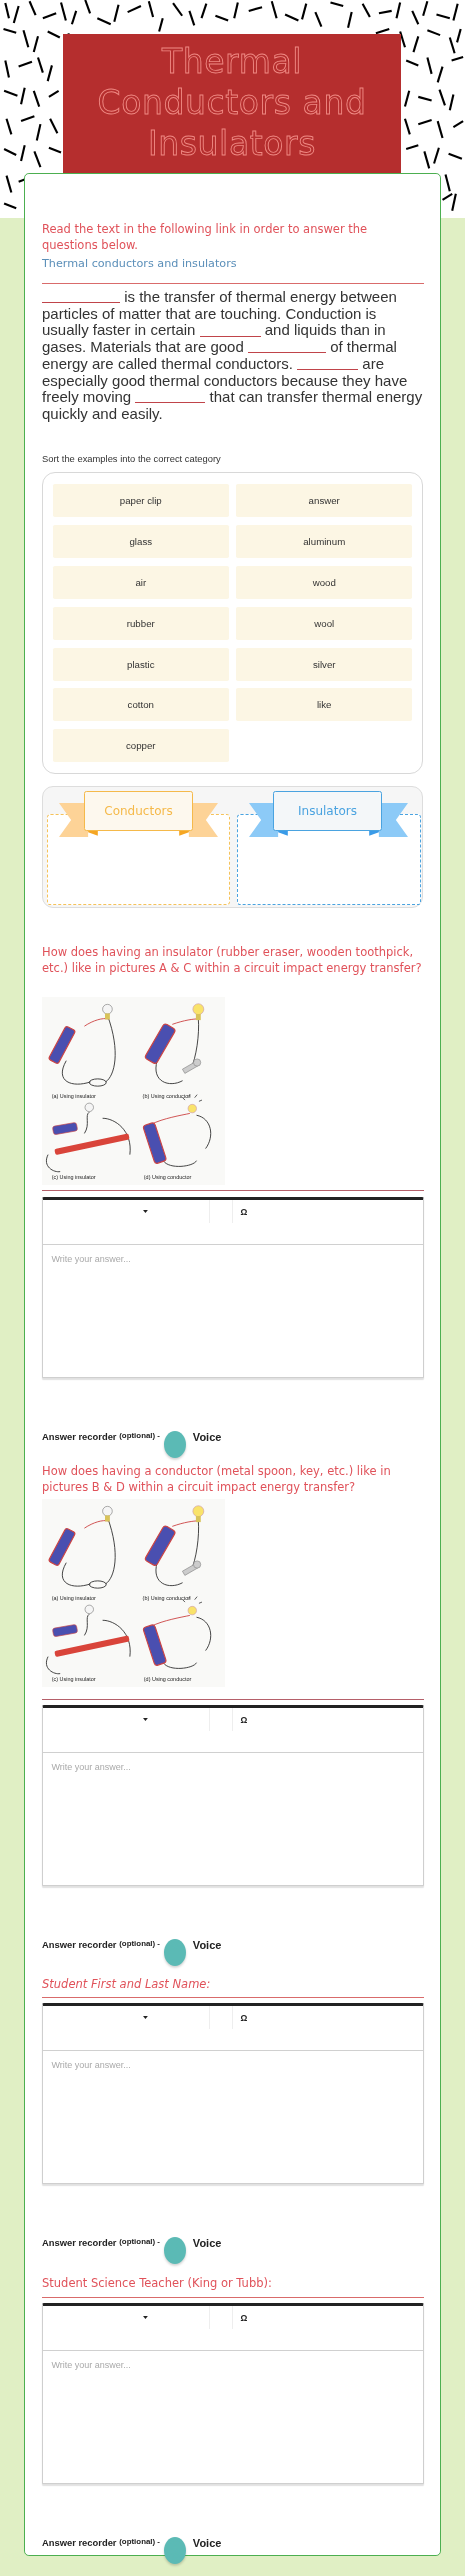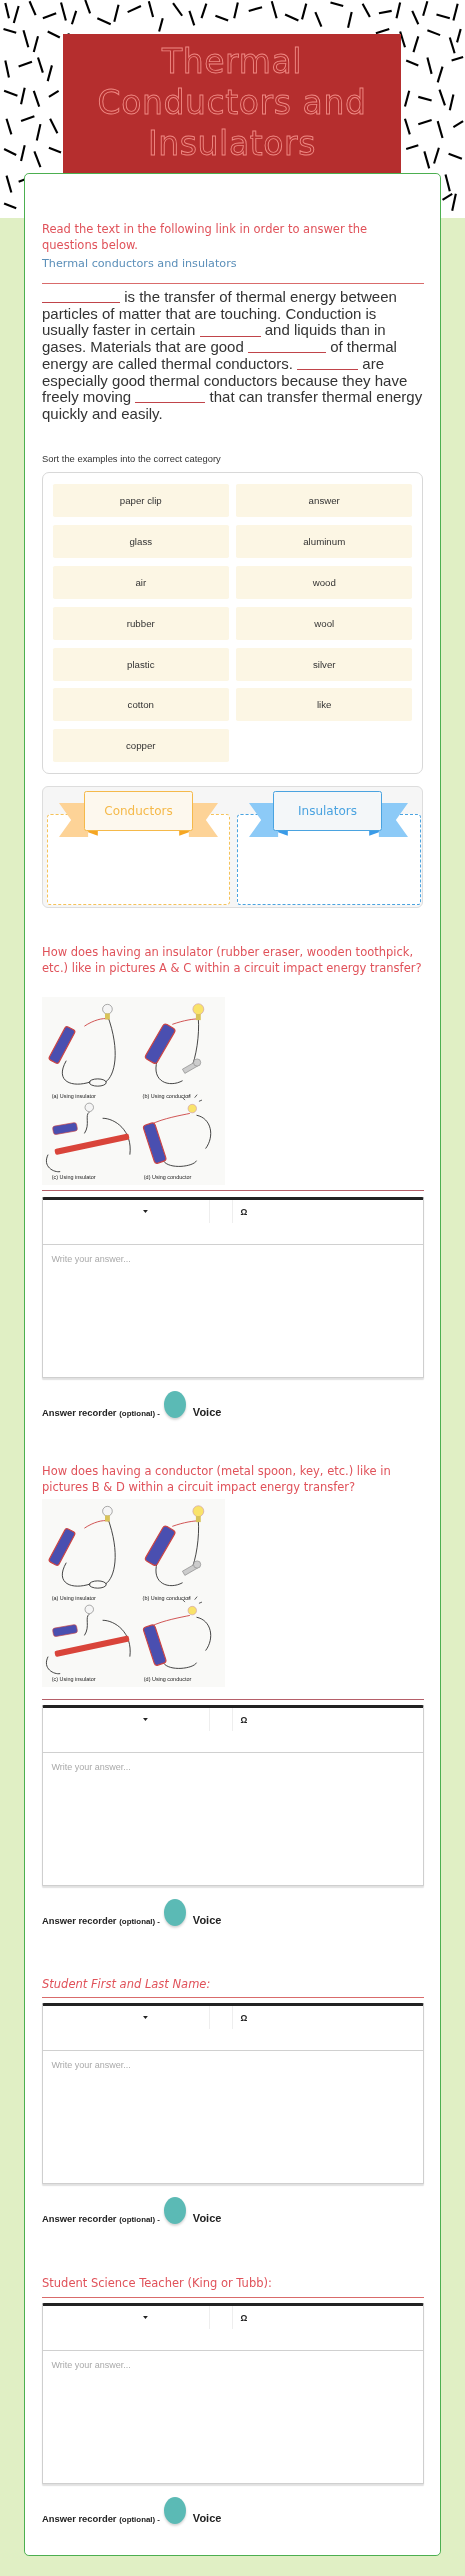--- a/index.html
+++ b/index.html
@@ -49,31 +49,31 @@
   }
   .blank {
     display: inline-block; border-bottom: 0.6px solid #c0444a; height: 12px;
     vertical-align: -1.2px;
   }
   .blank.w1 { width: 78px; }
   .blank.w2 { width: 61px; }
   .blank.w3 { width: 70px; }
   .sort-label { font-size: 9.4px; color: #333; }
   .sort-box {
-    border: 0.6px solid #d8d8d8; border-radius: 7px; background: #ffffff;
+    border: 0.6px solid #d8d8d8; border-radius: 13px; background: #ffffff;
     padding: 11px 9.7px;
     display: grid; grid-template-columns: 1fr 1fr; column-gap: 7.3px; row-gap: 7.9px;
   }
   .sort-item {
     background: #fcf6e4; border-radius: 1.8px; height: 33px;
     display: flex; align-items: center; justify-content: center;
     font-size: 9.7px; color: #333; cursor: grab;
   }
   .cat-wrap {
-    background: #f6f6f6; border: 0.6px solid #dddddd; border-radius: 6px;
+    background: #f6f6f6; border: 0.6px solid #dddddd; border-radius: 11px;
   }
   .drop-zone {
     position: absolute; border: 1.2px dashed; border-radius: 3.6px; background: #ffffff;
   }
   .ribbon-tail { position: absolute; }
   .ribbon-label {
     position: absolute; border: 1.2px solid; border-radius: 2.4px;
     display: flex; align-items: center; justify-content: center;
     font-family: "DejaVu Sans", sans-serif; font-size: 12px; font-weight: normal;
   }
@@ -98,21 +98,21 @@
     position: absolute; left: 189px; top: 0; width: 24px; height: 23px;
     display: flex; align-items: center; justify-content: center;
     font-size: 8.5px; font-weight: bold; color: #222; cursor: pointer;
   }
   .answer-area {
     width: 100%; border: none; outline: none; resize: none;
     font-family: "Liberation Sans", sans-serif; font-size: 9px; color: #333;
     padding: 8.5px 8.5px; display: block;
   }
   .answer-area::placeholder { color: #a9a9a9; }
-  .recorder { display: flex; align-items: flex-end; }
+  .recorder { display: flex; align-items: flex-start; margin-top: 40px; }
   .rec-label { font-size: 9.4px; font-weight: bold; color: #222; }
   .rec-opt { font-size: 7.9px; font-weight: bold; color: #222; }
   .rec-btn {
     width: 22px; height: 27px; border-radius: 50%; background: #5bbab5;
     margin: 0 6.7px 0 4.2px; box-shadow: 0 1.8px 2.4px rgba(0,0,0,0.18); cursor: pointer;
   }
   .rec-voice { font-size: 11px; font-weight: bold; color: #222; }
 </style>
 </head>
 <body>

